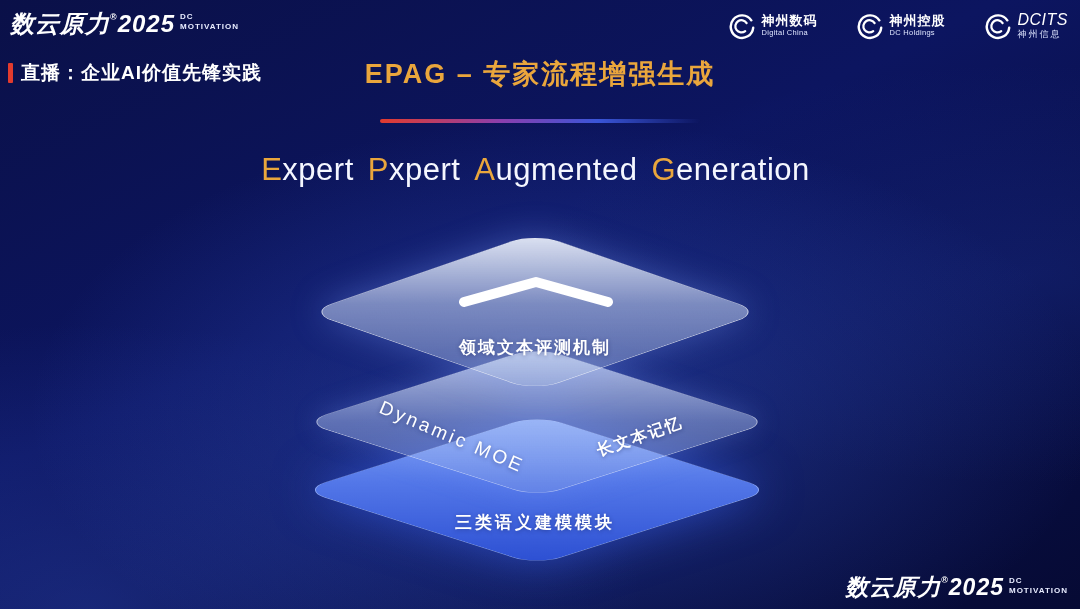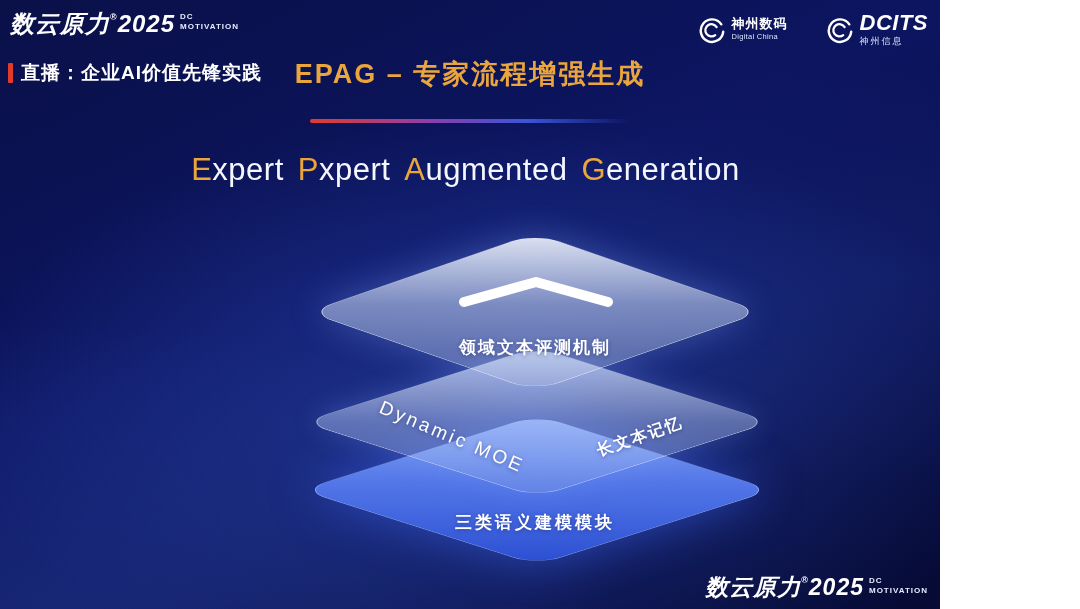--- a/index.html
+++ b/index.html
@@ -3,21 +3,21 @@
 <meta charset="utf-8">
 <style>
   * { margin: 0; padding: 0; box-sizing: border-box; }
   html, body { width: 1080px; height: 609px; overflow: hidden; }
   body {
     font-family: "Liberation Sans", "DejaVu Sans", sans-serif;
     color: #fff;
   }
   .slide {
     position: relative;
-    width: 940px; height: 609px;
+    width: 1080px; height: 609px;
     overflow: hidden;
     background:
       radial-gradient(ellipse 760px 420px at 52% 68%, rgba(64,104,230,0.38), rgba(0,0,0,0) 70%),
       radial-gradient(ellipse 900px 460px at 8% 100%, rgba(56,88,205,0.30), rgba(0,0,0,0) 62%),
       radial-gradient(ellipse 700px 300px at 95% 45%, rgba(40,70,185,0.22), rgba(0,0,0,0) 70%),
       linear-gradient(155deg, #0a1048 0%, #0c1560 42%, #060a34 100%);
   }
 
   
   .brand { display: flex; align-items: flex-start; gap: 5px; }
@@ -51,21 +51,21 @@
   
   .logos {
     position: absolute; right: 12px; top: 10px;
     display: flex; align-items: center; gap: 36px;
   }
   .logo { display: flex; align-items: center; gap: 6px; }
   .logo-icon { width: 30px; height: 30px; flex: 0 0 auto; }
   .logo-text { display: flex; flex-direction: column; line-height: 1.2; }
   .logo-name { font-size: 13px; font-weight: bold; letter-spacing: 1px; }
   .logo-sub  { font-size: 7.5px; color: #dfe6ff; letter-spacing: 0.3px; }
-  .logo-name-big { font-size: 22px; font-weight: bold; font-style: italic; letter-spacing: 0.5px; }
+  .logo-name-big { font-size: 16px; font-weight: normal; font-style: italic; letter-spacing: 0.5px; }
   .logo-sub-cn { font-size: 9px; color: #dfe6ff; letter-spacing: 2px; }
 
   
   .divider {
     position: absolute; left: 50%; top: 119px; transform: translateX(-50%);
     width: 320px; height: 4px; border-radius: 2px;
     background: linear-gradient(90deg, #e23b2e 0%, #8a3fae 38%, #3a55d8 68%, rgba(40,70,180,0) 100%);
   }
 
   
@@ -153,20 +153,30 @@
 
   <div class="logos">
     <div class="logo">
       <svg class="logo-icon" viewBox="0 0 32 32">
         <path d="M27 11 A12 12 0 1 0 29 19" fill="none" stroke="#ffffff" stroke-width="2.6" stroke-linecap="round"></path>
         <path d="M22 14 A6.5 6.5 0 1 0 20.5 22.5" fill="none" stroke="#ffffff" stroke-width="2.4" stroke-linecap="round"></path>
       </svg>
       <span class="logo-text">
         <span class="logo-name">神州数码</span>
         <span class="logo-sub">Digital China</span>
+      </span>
+    </div>
+    <div class="logo">
+      <svg class="logo-icon" viewBox="0 0 32 32">
+        <path d="M27 11 A12 12 0 1 0 29 19" fill="none" stroke="#ffffff" stroke-width="2.6" stroke-linecap="round"></path>
+        <path d="M22 14 A6.5 6.5 0 1 0 20.5 22.5" fill="none" stroke="#ffffff" stroke-width="2.4" stroke-linecap="round"></path>
+      </svg>
+      <span class="logo-text">
+        <span class="logo-name">神州控股</span>
+        <span class="logo-sub">DC Holdings</span>
       </span>
     </div>
     <div class="logo">
       <svg class="logo-icon" viewBox="0 0 32 32">
         <path d="M27 11 A12 12 0 1 0 29 19" fill="none" stroke="#ffffff" stroke-width="2.6" stroke-linecap="round"></path>
         <path d="M22 14 A6.5 6.5 0 1 0 20.5 22.5" fill="none" stroke="#ffffff" stroke-width="2.4" stroke-linecap="round"></path>
       </svg>
       <span class="logo-text">
         <span class="logo-name-big">DCITS</span>
         <span class="logo-sub-cn">神州信息</span>

